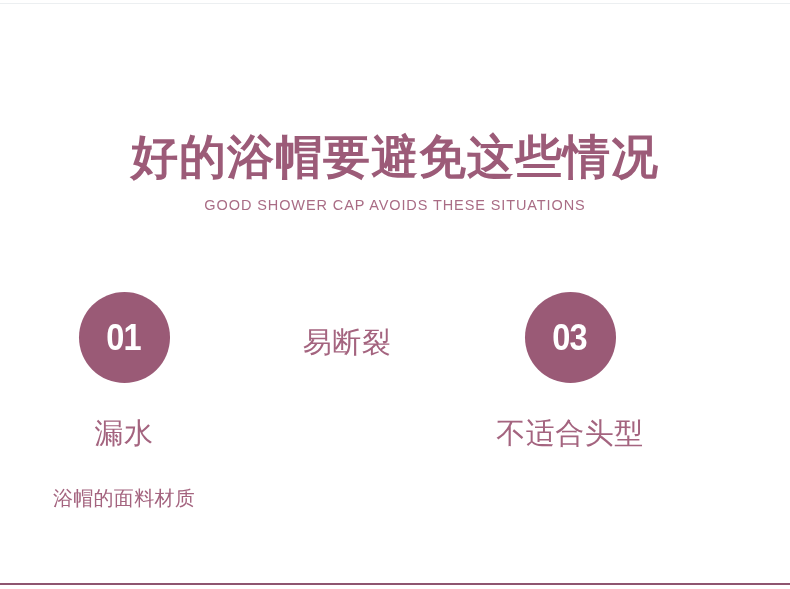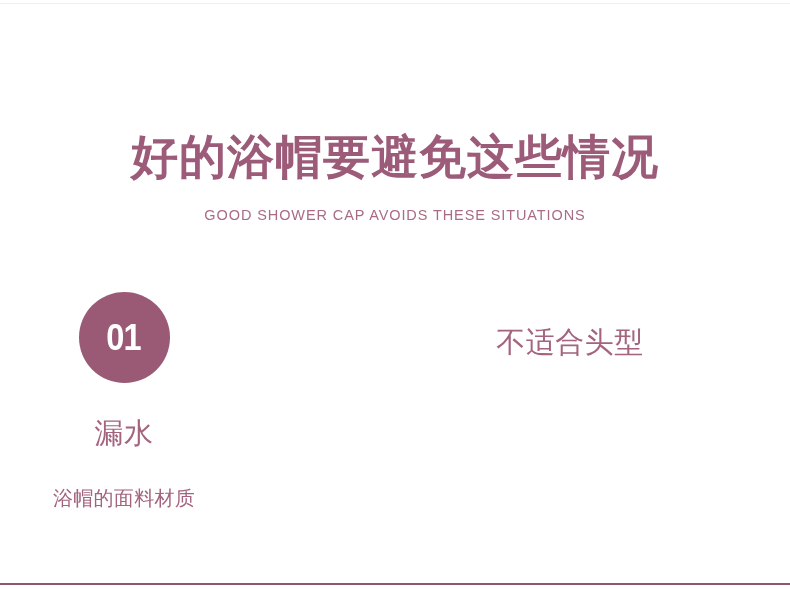--- a/index.html
+++ b/index.html
@@ -46,21 +46,21 @@
     font-size: 47px;
     line-height: 58px;
     font-weight: 700;
     letter-spacing: 1px;
     color: #9c5b78;
     font-family: "DejaVu Sans", "Liberation Sans", sans-serif;
     white-space: nowrap;
   }
 
   .subtitle {
-    margin: 20px 0 0 0;
+    margin: 10px 0 0 0;
     font-size: 14.5px;
     line-height: 18px;
     font-weight: 400;
     letter-spacing: 0.9px;
     color: #a96c85;
     white-space: nowrap;
   }
 
   
   .items {
@@ -152,23 +152,27 @@
 
     <div class="item">
       <div class="badge">
         <span class="badge-number">01</span>
       </div>
       <h2 class="item-heading">漏水</h2>
       <p class="item-desc">浴帽的面料材质</p>
     </div>
 
     <div class="item">
+      <h2 class="item-heading">易断裂</h2>
     </div>
 
     <div class="item">
+      <div class="badge">
+        <span class="badge-number">03</span>
+      </div>
       <h2 class="item-heading">不适合头型</h2>
     </div>
 
   </div>
 
   <div class="bottom-rule"></div>
 
 </div>
 
 </body></html>

